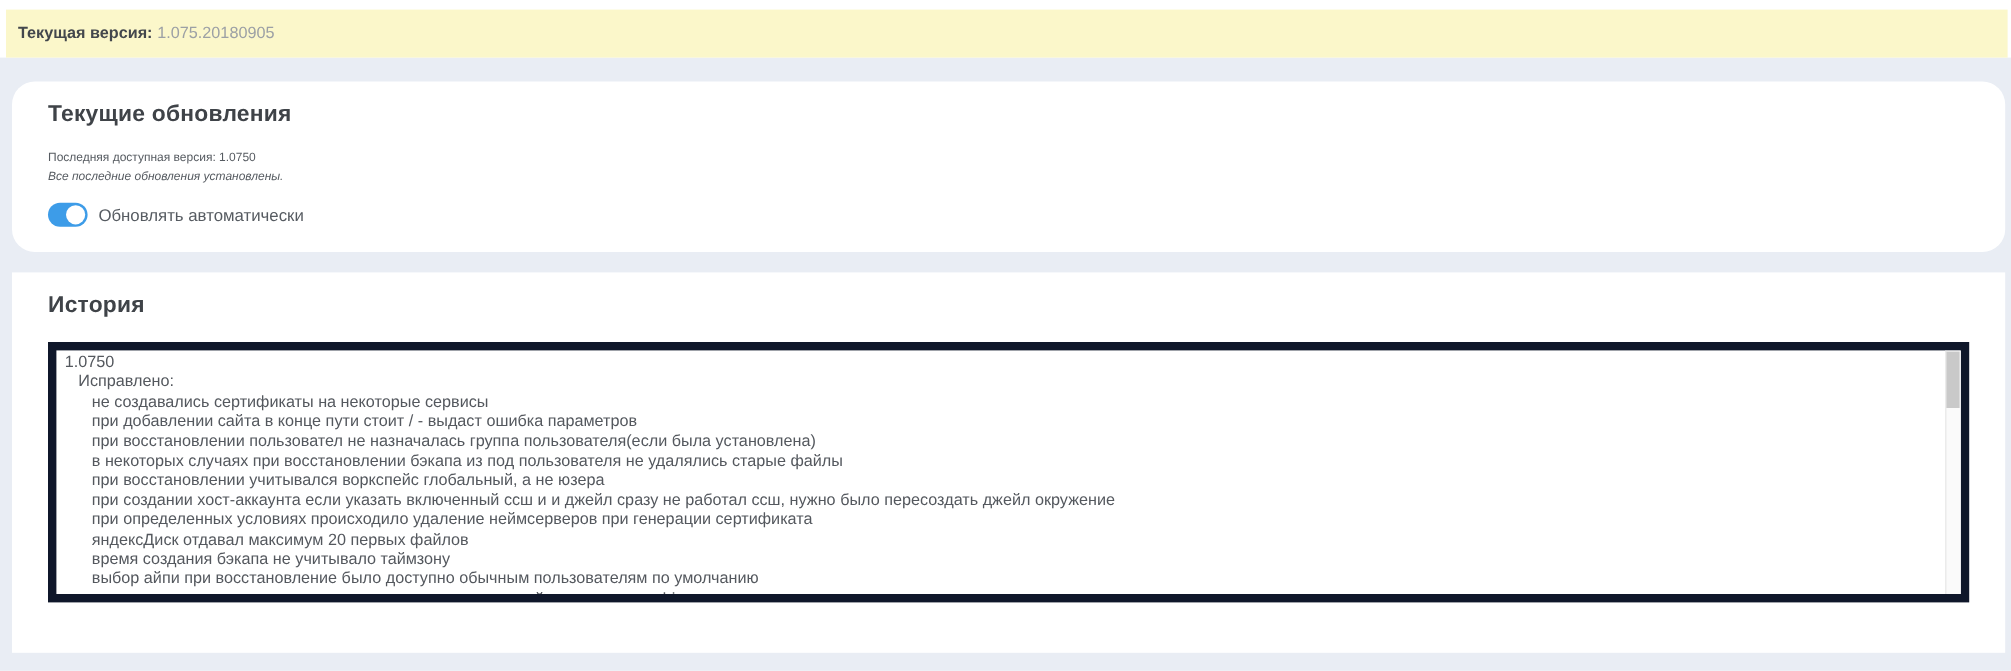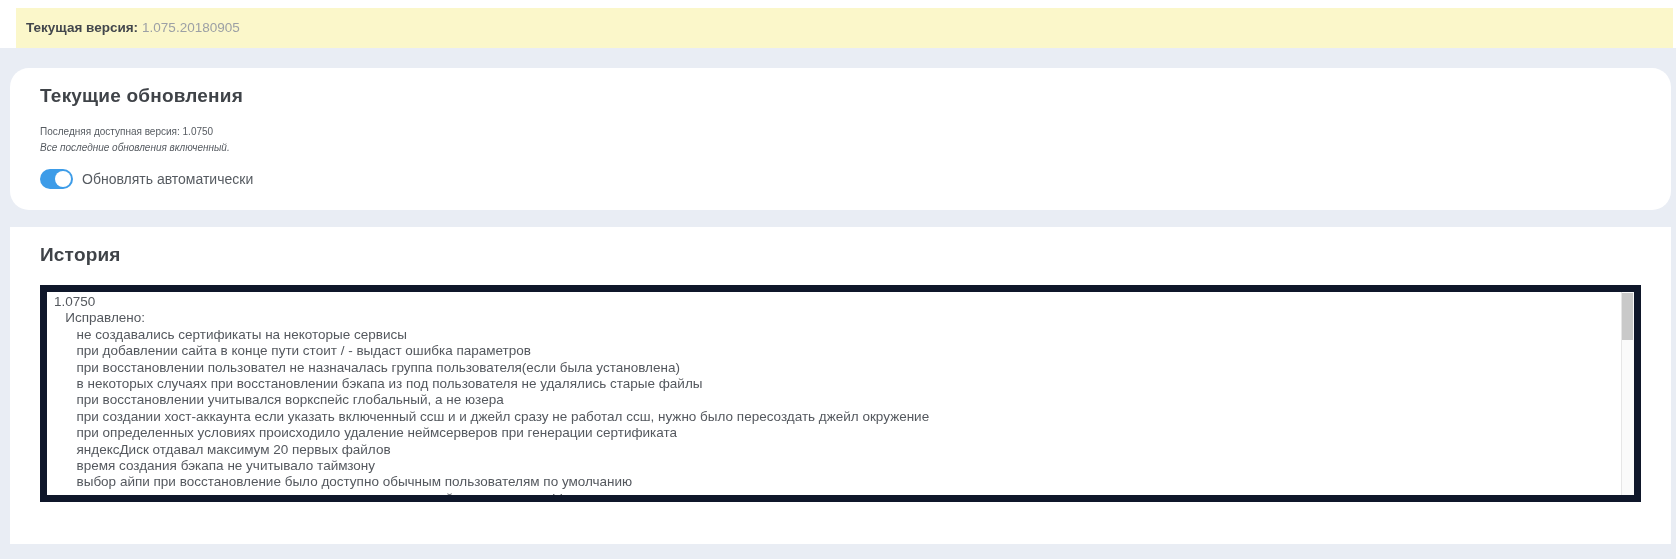--- a/index.html
+++ b/index.html
@@ -7,21 +7,21 @@
   body {
     width: 1676px;
     height: 559px;
     overflow: hidden;
     background: #e9edf4;
     font-family: "Liberation Sans", sans-serif;
     color: #54585e;
   }
   .header-strip {
     background: #ffffff;
-    padding: 8px 3px 0 16px;
+    padding: 8px 3px 0 5px;
   }
   .version-banner {
     background: #fbf7ca;
     padding: 12px 10px;
     font-size: 13.5px;
     line-height: 16px;
   }
   .version-banner .label {
     font-weight: bold;
     color: #43474c;
@@ -125,21 +125,21 @@
 
 <div class="header-strip">
   <div class="version-banner">
     <span class="label">Текущая версия:</span><span class="value">1.075.20180905</span>
   </div>
 </div>
 
 <div class="card card-1">
   <h2>Текущие обновления</h2>
   <p class="line">Последняя доступная версия: 1.0750</p>
-  <p class="line italic">Все последние обновления включенный.</p>
+  <p class="line italic">Все последние обновления установлены.</p>
   <div class="toggle-row">
     <div class="toggle">
       <div class="knob"></div>
     </div>
     <span class="toggle-label">Обновлять автоматически</span>
   </div>
 </div>
 
 <div class="card card-2">
   <h2>История</h2>

